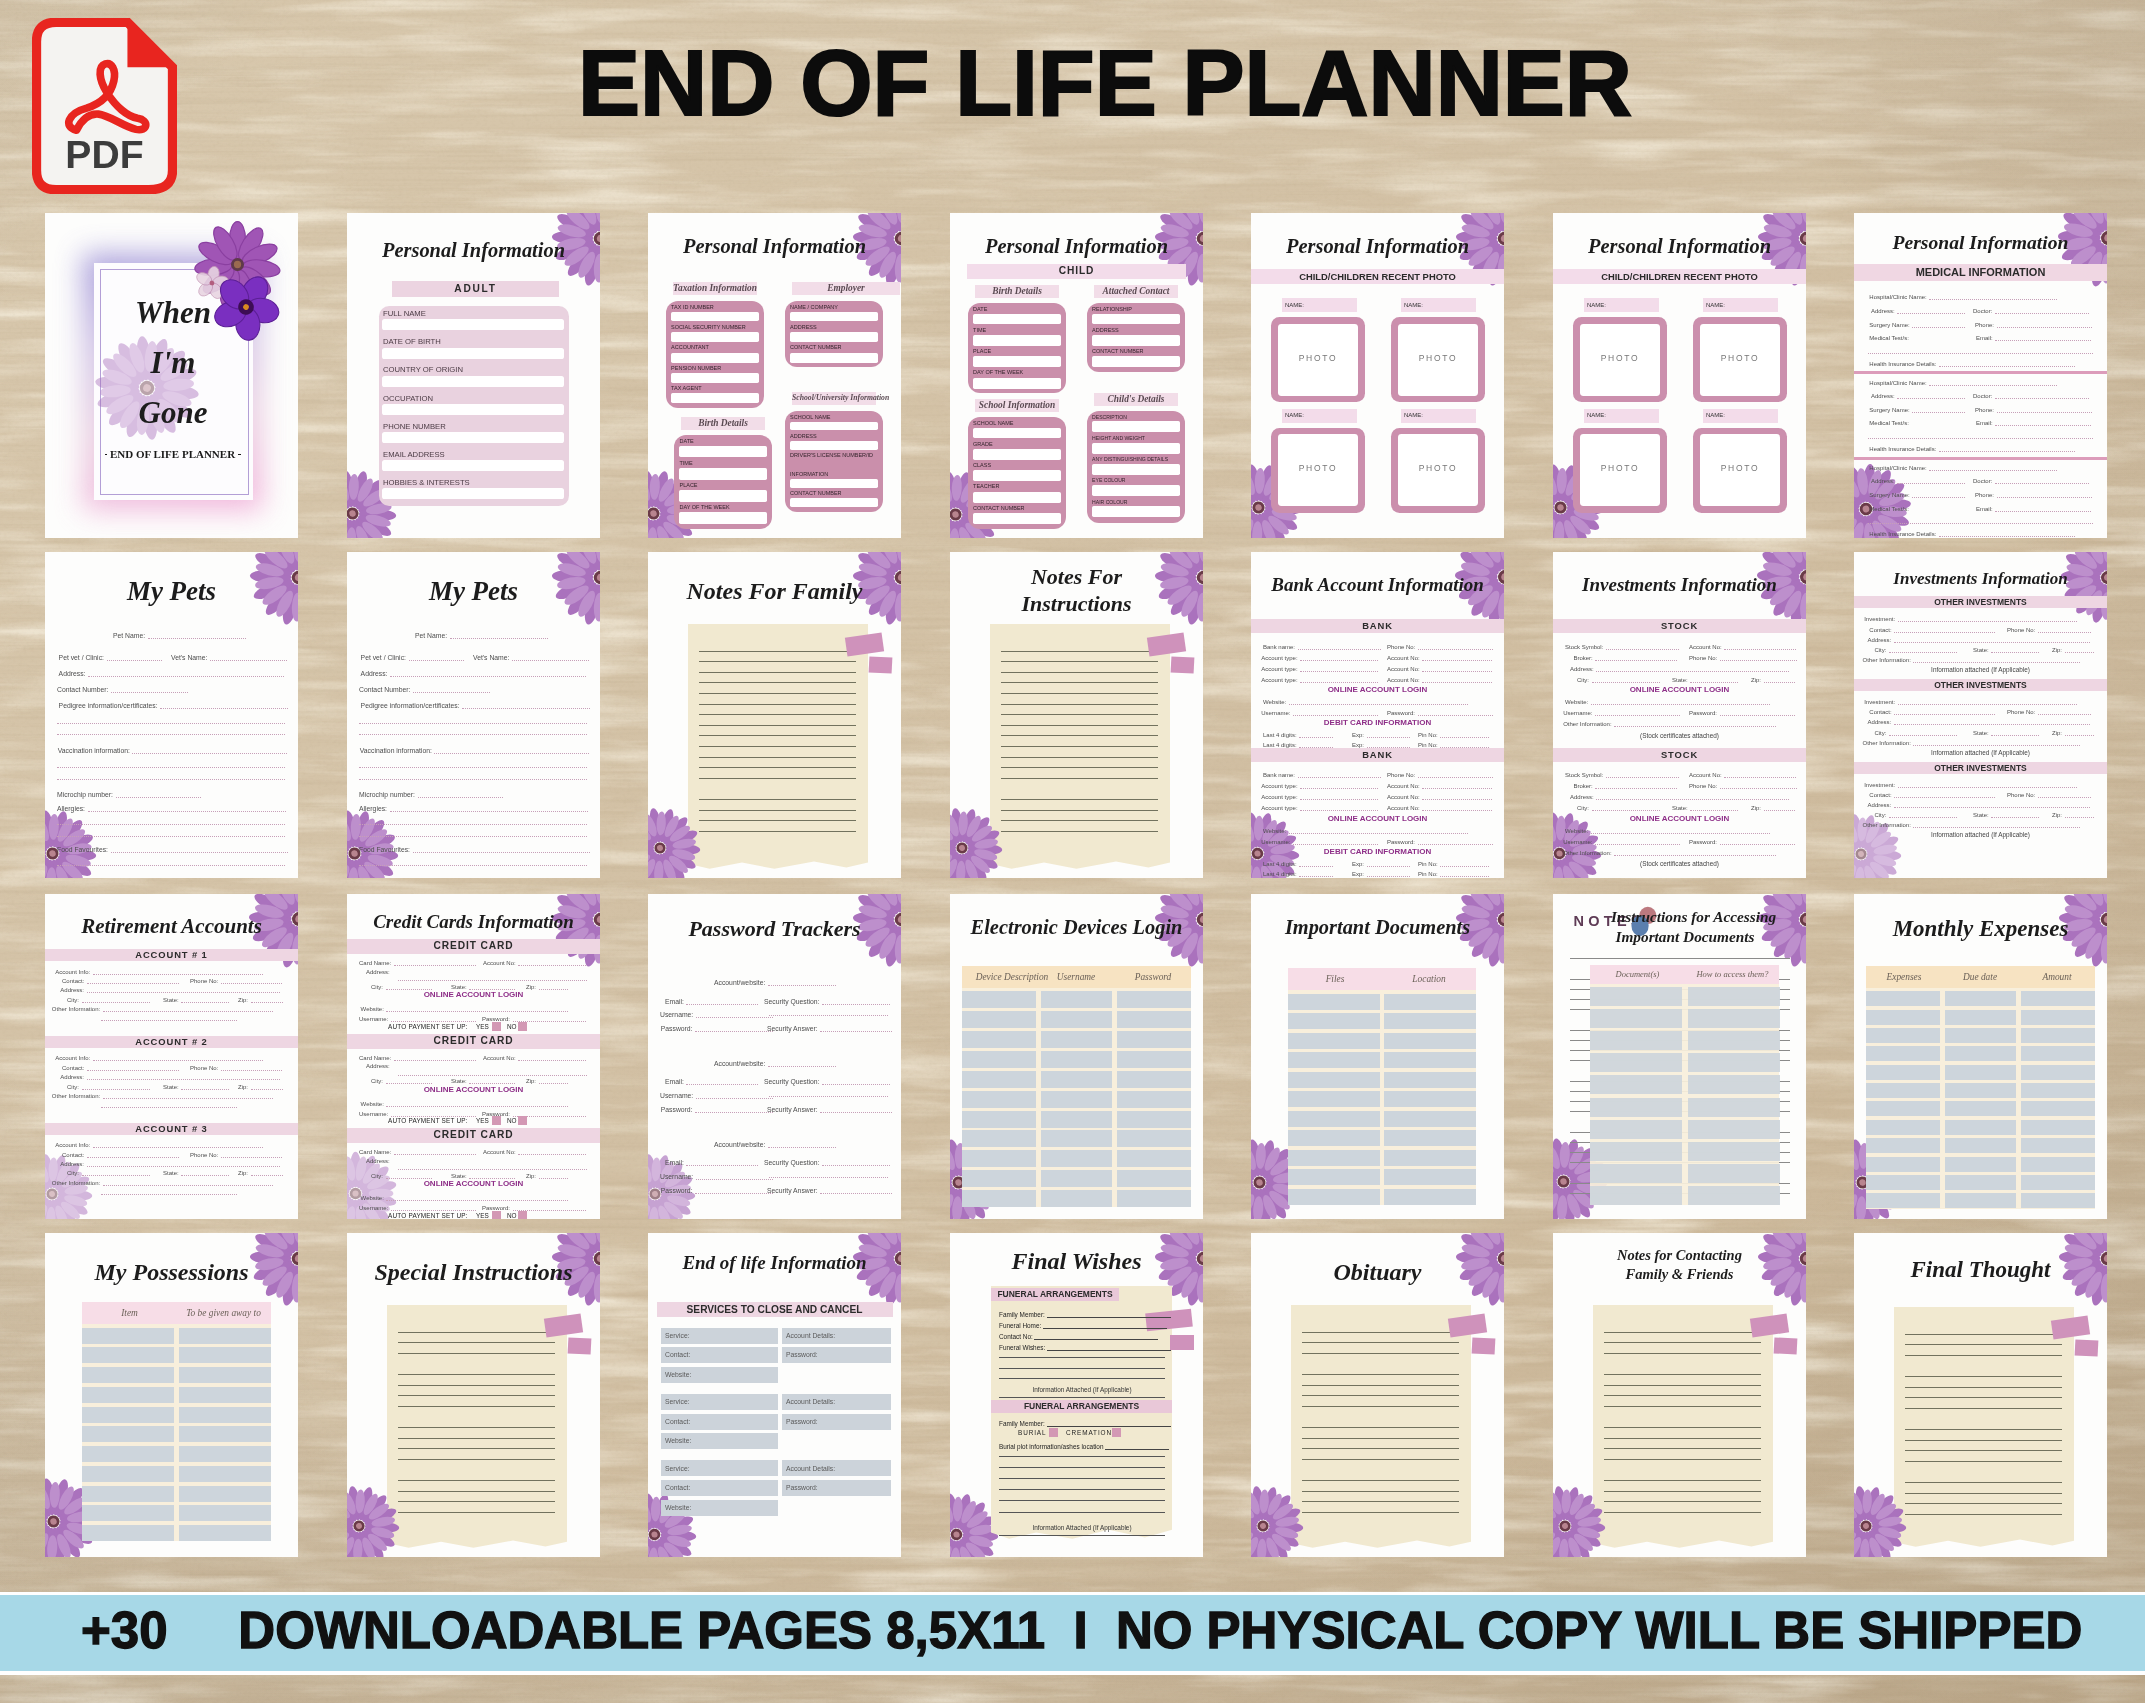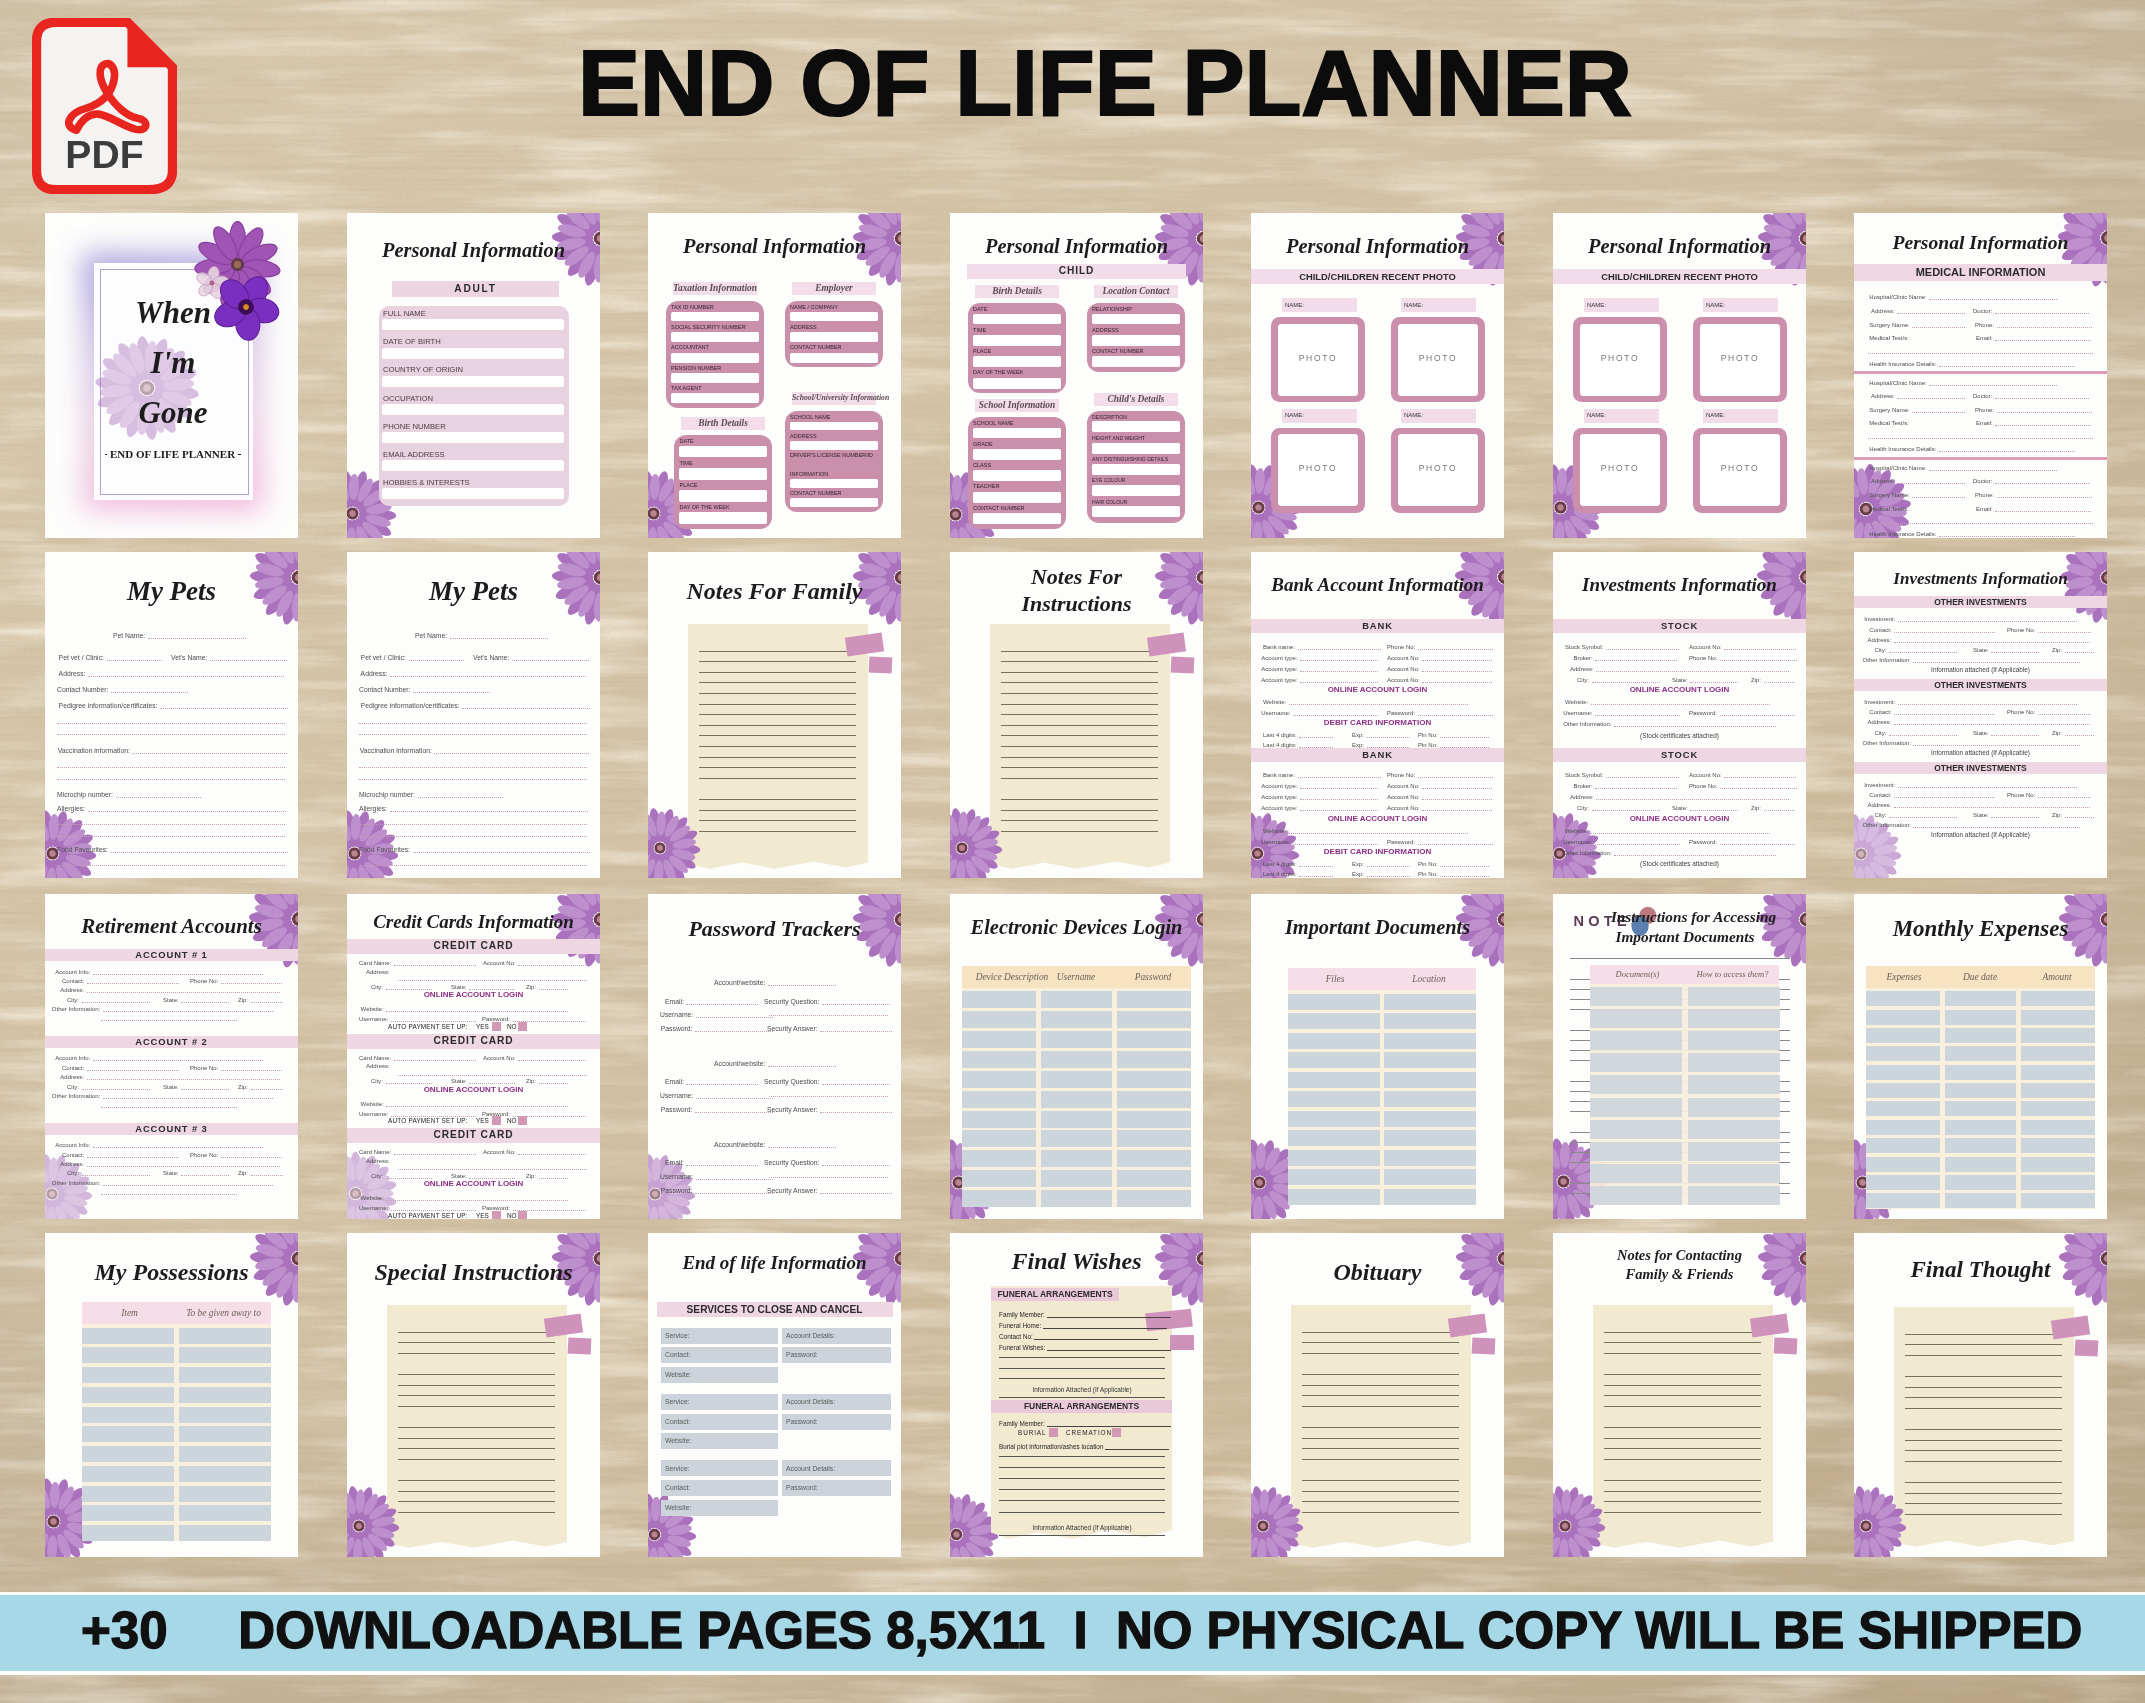--- a/index.html
+++ b/index.html
@@ -221,21 +221,21 @@
 <div style="position:absolute;left:5.1px;top:23px;font-size:5.5px;color:#35252d;white-space:nowrap;">SOCIAL SECURITY NUMBER</div>
 <div style="position:absolute;left:5.1px;top:31px;width:88px;height:9.8px;background:#fff;border-radius:1.7px;"></div>
 <div style="position:absolute;left:5.1px;top:43px;font-size:5.5px;color:#35252d;white-space:nowrap;">ACCOUNTANT</div>
 <div style="position:absolute;left:5.1px;top:52px;width:88px;height:9.8px;background:#fff;border-radius:1.7px;"></div>
 <div style="position:absolute;left:5.1px;top:64px;font-size:5.5px;color:#35252d;white-space:nowrap;">PENSION NUMBER</div>
 <div style="position:absolute;left:5.1px;top:72px;width:88px;height:9.8px;background:#fff;border-radius:1.7px;"></div>
 <div style="position:absolute;left:5.1px;top:84px;font-size:5.5px;color:#35252d;white-space:nowrap;">TAX AGENT</div>
 <div style="position:absolute;left:5.1px;top:92px;width:88px;height:9.8px;background:#fff;border-radius:1.7px;"></div>
 </div>
 
-<div style="position:absolute;left:144px;top:69px;width:84px;height:12.8px;background:#f2dde8;text-align:center;font-family:'Liberation Serif',serif;font-style:italic;font-weight:bold;color:#5a4a52;font-size:9.4px;line-height:12.8px;white-space:nowrap;">Employer</div>
+<div style="position:absolute;left:144px;top:69px;width:108px;height:12.8px;background:#f2dde8;text-align:center;font-family:'Liberation Serif',serif;font-style:italic;font-weight:bold;color:#5a4a52;font-size:9.4px;line-height:12.8px;white-space:nowrap;">Employer</div>
 
 <div class="pinkbox" style="left:137px;top:88px;width:98px;height:66px;">
 <div style="position:absolute;left:5.1px;top:2.6px;font-size:5.5px;color:#35252d;white-space:nowrap;">NAME / COMPANY</div>
 <div style="position:absolute;left:5.1px;top:10.6px;width:88px;height:9.8px;background:#fff;border-radius:1.7px;"></div>
 <div style="position:absolute;left:5.1px;top:23px;font-size:5.5px;color:#35252d;white-space:nowrap;">ADDRESS</div>
 <div style="position:absolute;left:5.1px;top:31px;width:88px;height:9.8px;background:#fff;border-radius:1.7px;"></div>
 <div style="position:absolute;left:5.1px;top:43px;font-size:5.5px;color:#35252d;white-space:nowrap;">CONTACT NUMBER</div>
 <div style="position:absolute;left:5.1px;top:52px;width:88px;height:9.8px;background:#fff;border-radius:1.7px;"></div>
 </div>
 
@@ -287,21 +287,21 @@
 <div style="position:absolute;left:5.1px;top:2.6px;font-size:5.5px;color:#35252d;white-space:nowrap;">DATE</div>
 <div style="position:absolute;left:5.1px;top:10.6px;width:88px;height:10.6px;background:#fff;border-radius:1.7px;"></div>
 <div style="position:absolute;left:5.1px;top:24px;font-size:5.5px;color:#35252d;white-space:nowrap;">TIME</div>
 <div style="position:absolute;left:5.1px;top:32px;width:88px;height:10.6px;background:#fff;border-radius:1.7px;"></div>
 <div style="position:absolute;left:5.1px;top:45px;font-size:5.5px;color:#35252d;white-space:nowrap;">PLACE</div>
 <div style="position:absolute;left:5.1px;top:53px;width:88px;height:10.6px;background:#fff;border-radius:1.7px;"></div>
 <div style="position:absolute;left:5.1px;top:66px;font-size:5.5px;color:#35252d;white-space:nowrap;">DAY OF THE WEEK</div>
 <div style="position:absolute;left:5.1px;top:75px;width:88px;height:10.6px;background:#fff;border-radius:1.7px;"></div>
 </div>
 
-<div style="position:absolute;left:144px;top:72px;width:84px;height:12.8px;background:#f2dde8;text-align:center;font-family:'Liberation Serif',serif;font-style:italic;font-weight:bold;color:#5a4a52;font-size:9.4px;line-height:12.8px;white-space:nowrap;">Location Contact</div>
+<div style="position:absolute;left:144px;top:72px;width:84px;height:12.8px;background:#f2dde8;text-align:center;font-family:'Liberation Serif',serif;font-style:italic;font-weight:bold;color:#5a4a52;font-size:9.4px;line-height:12.8px;white-space:nowrap;">Attached Contact</div>
 
 <div class="pinkbox" style="left:137px;top:90px;width:98px;height:69px;">
 <div style="position:absolute;left:5.1px;top:2.6px;font-size:5.5px;color:#35252d;white-space:nowrap;">RELATIONSHIP</div>
 <div style="position:absolute;left:5.1px;top:10.6px;width:88px;height:10.6px;background:#fff;border-radius:1.7px;"></div>
 <div style="position:absolute;left:5.1px;top:24px;font-size:5.5px;color:#35252d;white-space:nowrap;">ADDRESS</div>
 <div style="position:absolute;left:5.1px;top:32px;width:88px;height:10.6px;background:#fff;border-radius:1.7px;"></div>
 <div style="position:absolute;left:5.1px;top:45px;font-size:5.5px;color:#35252d;white-space:nowrap;">CONTACT NUMBER</div>
 <div style="position:absolute;left:5.1px;top:53px;width:88px;height:10.6px;background:#fff;border-radius:1.7px;"></div>
 </div>
 

